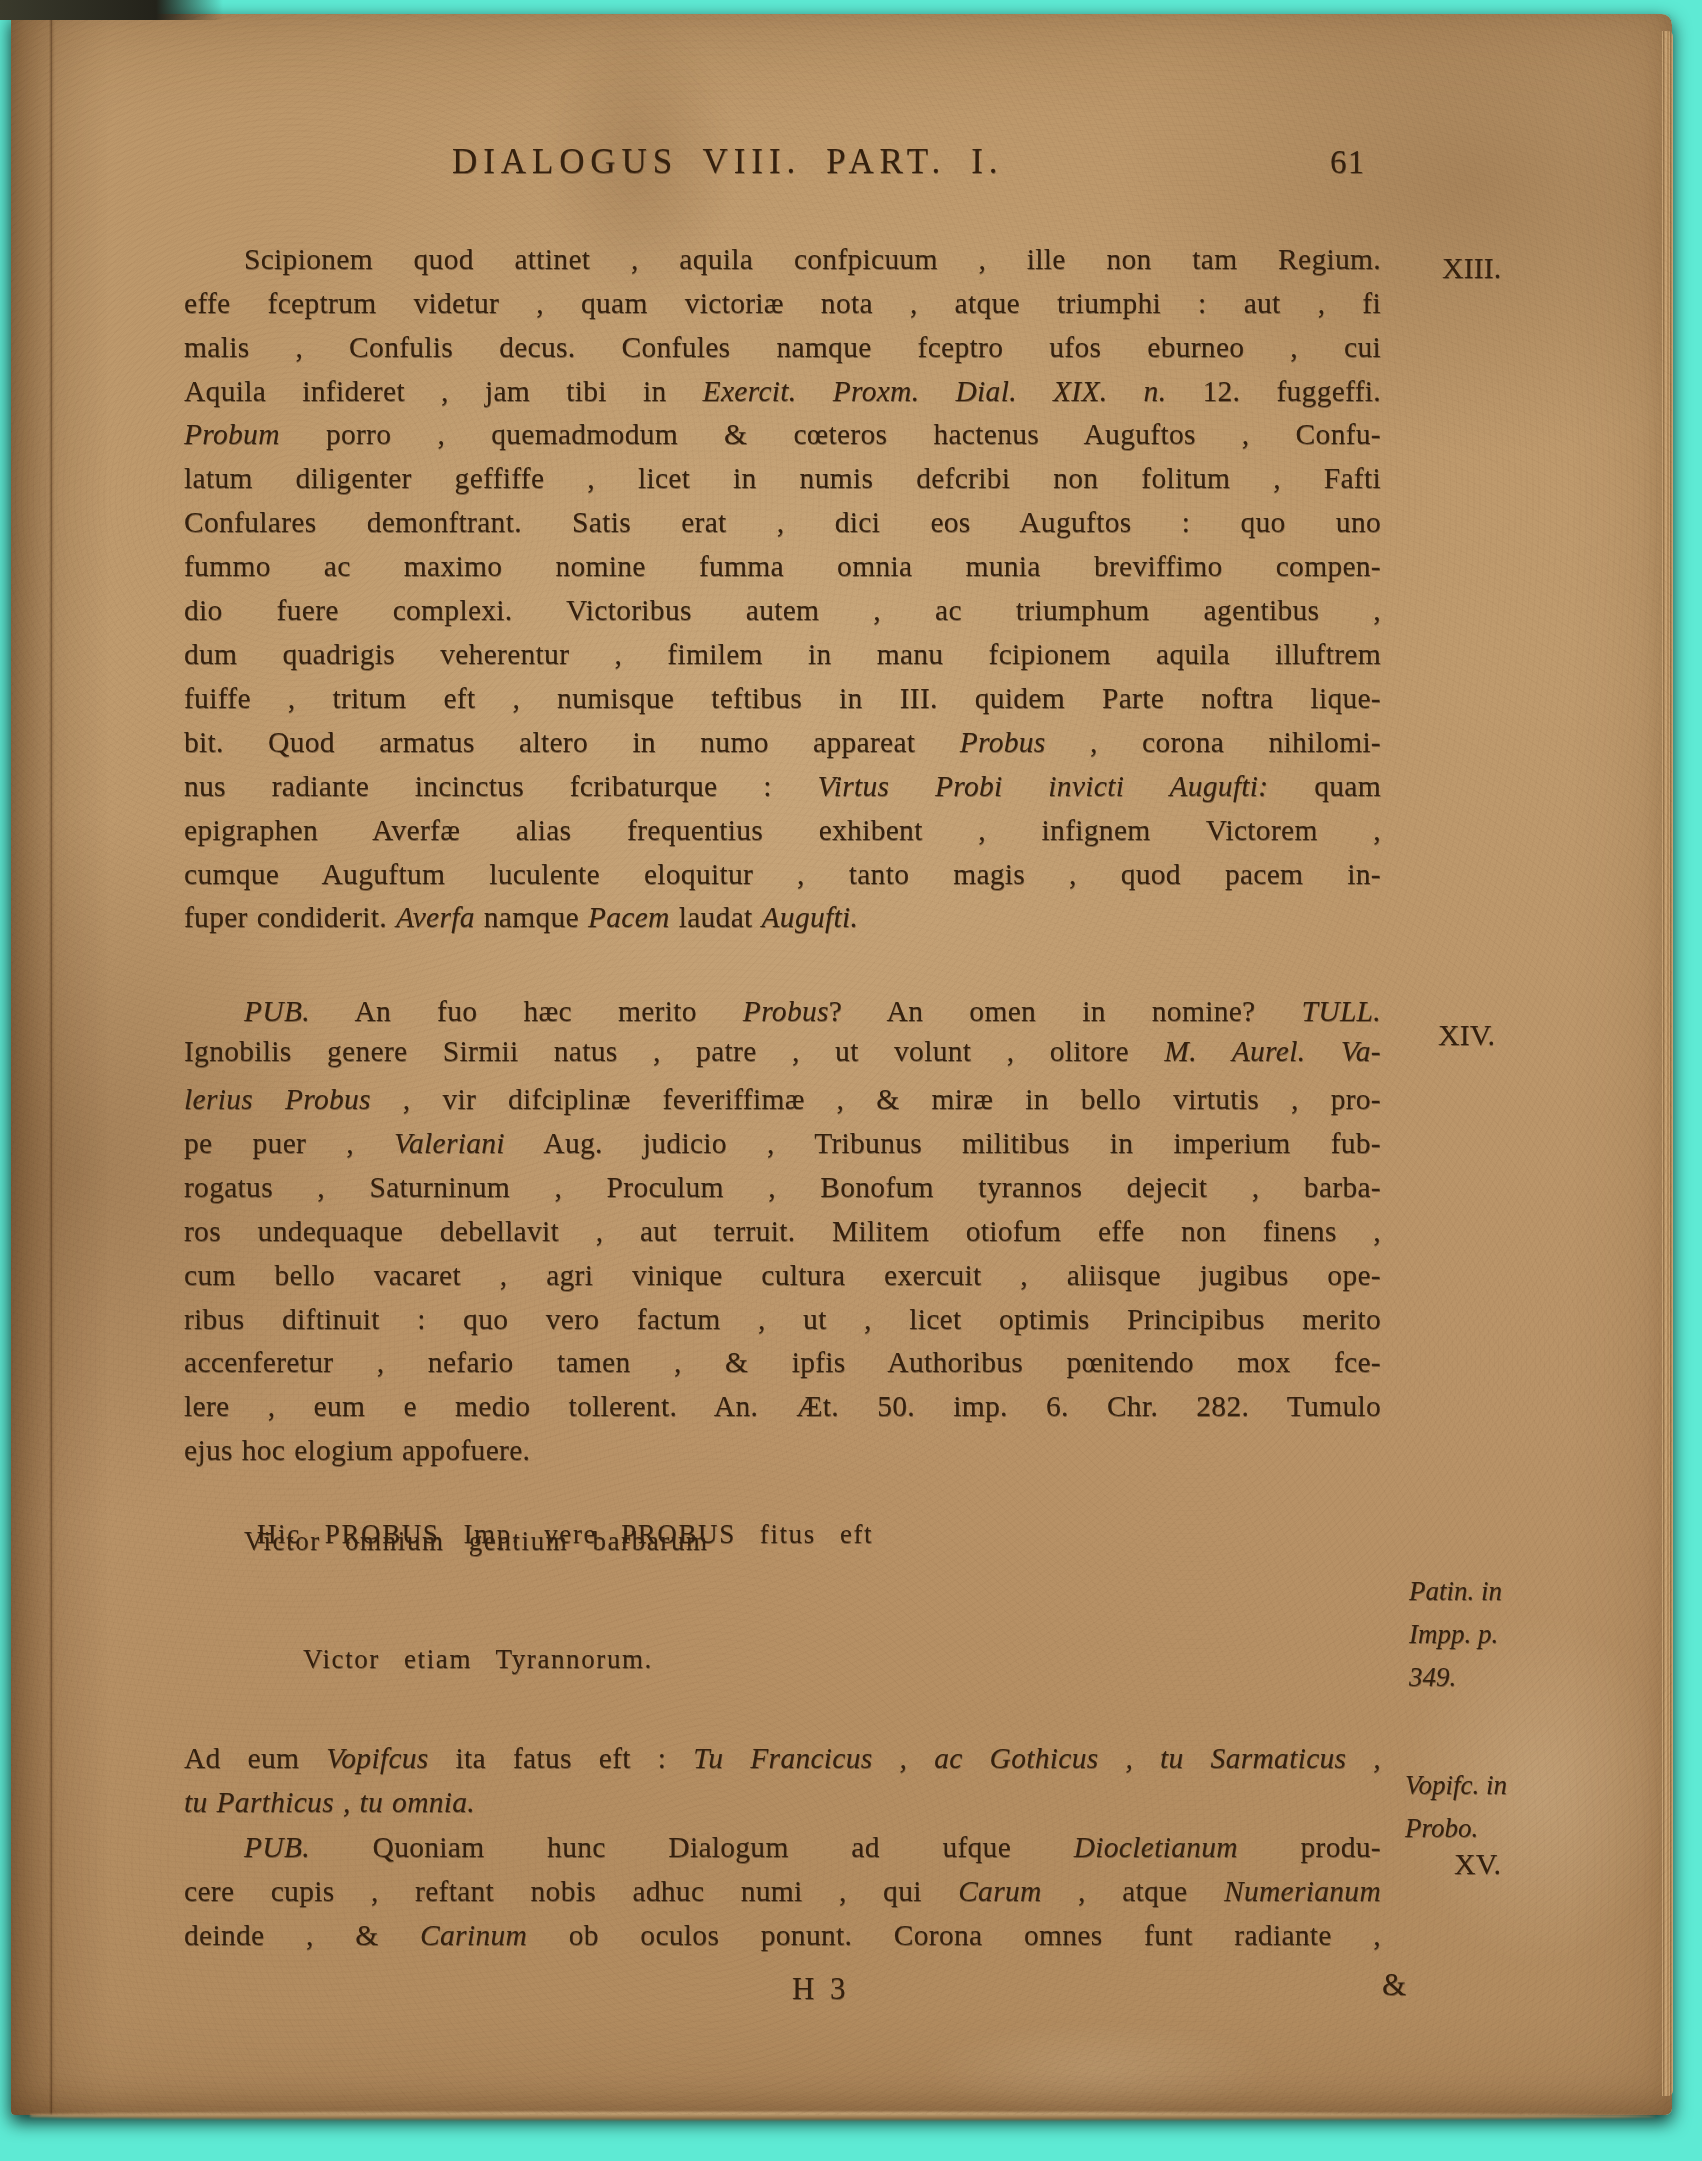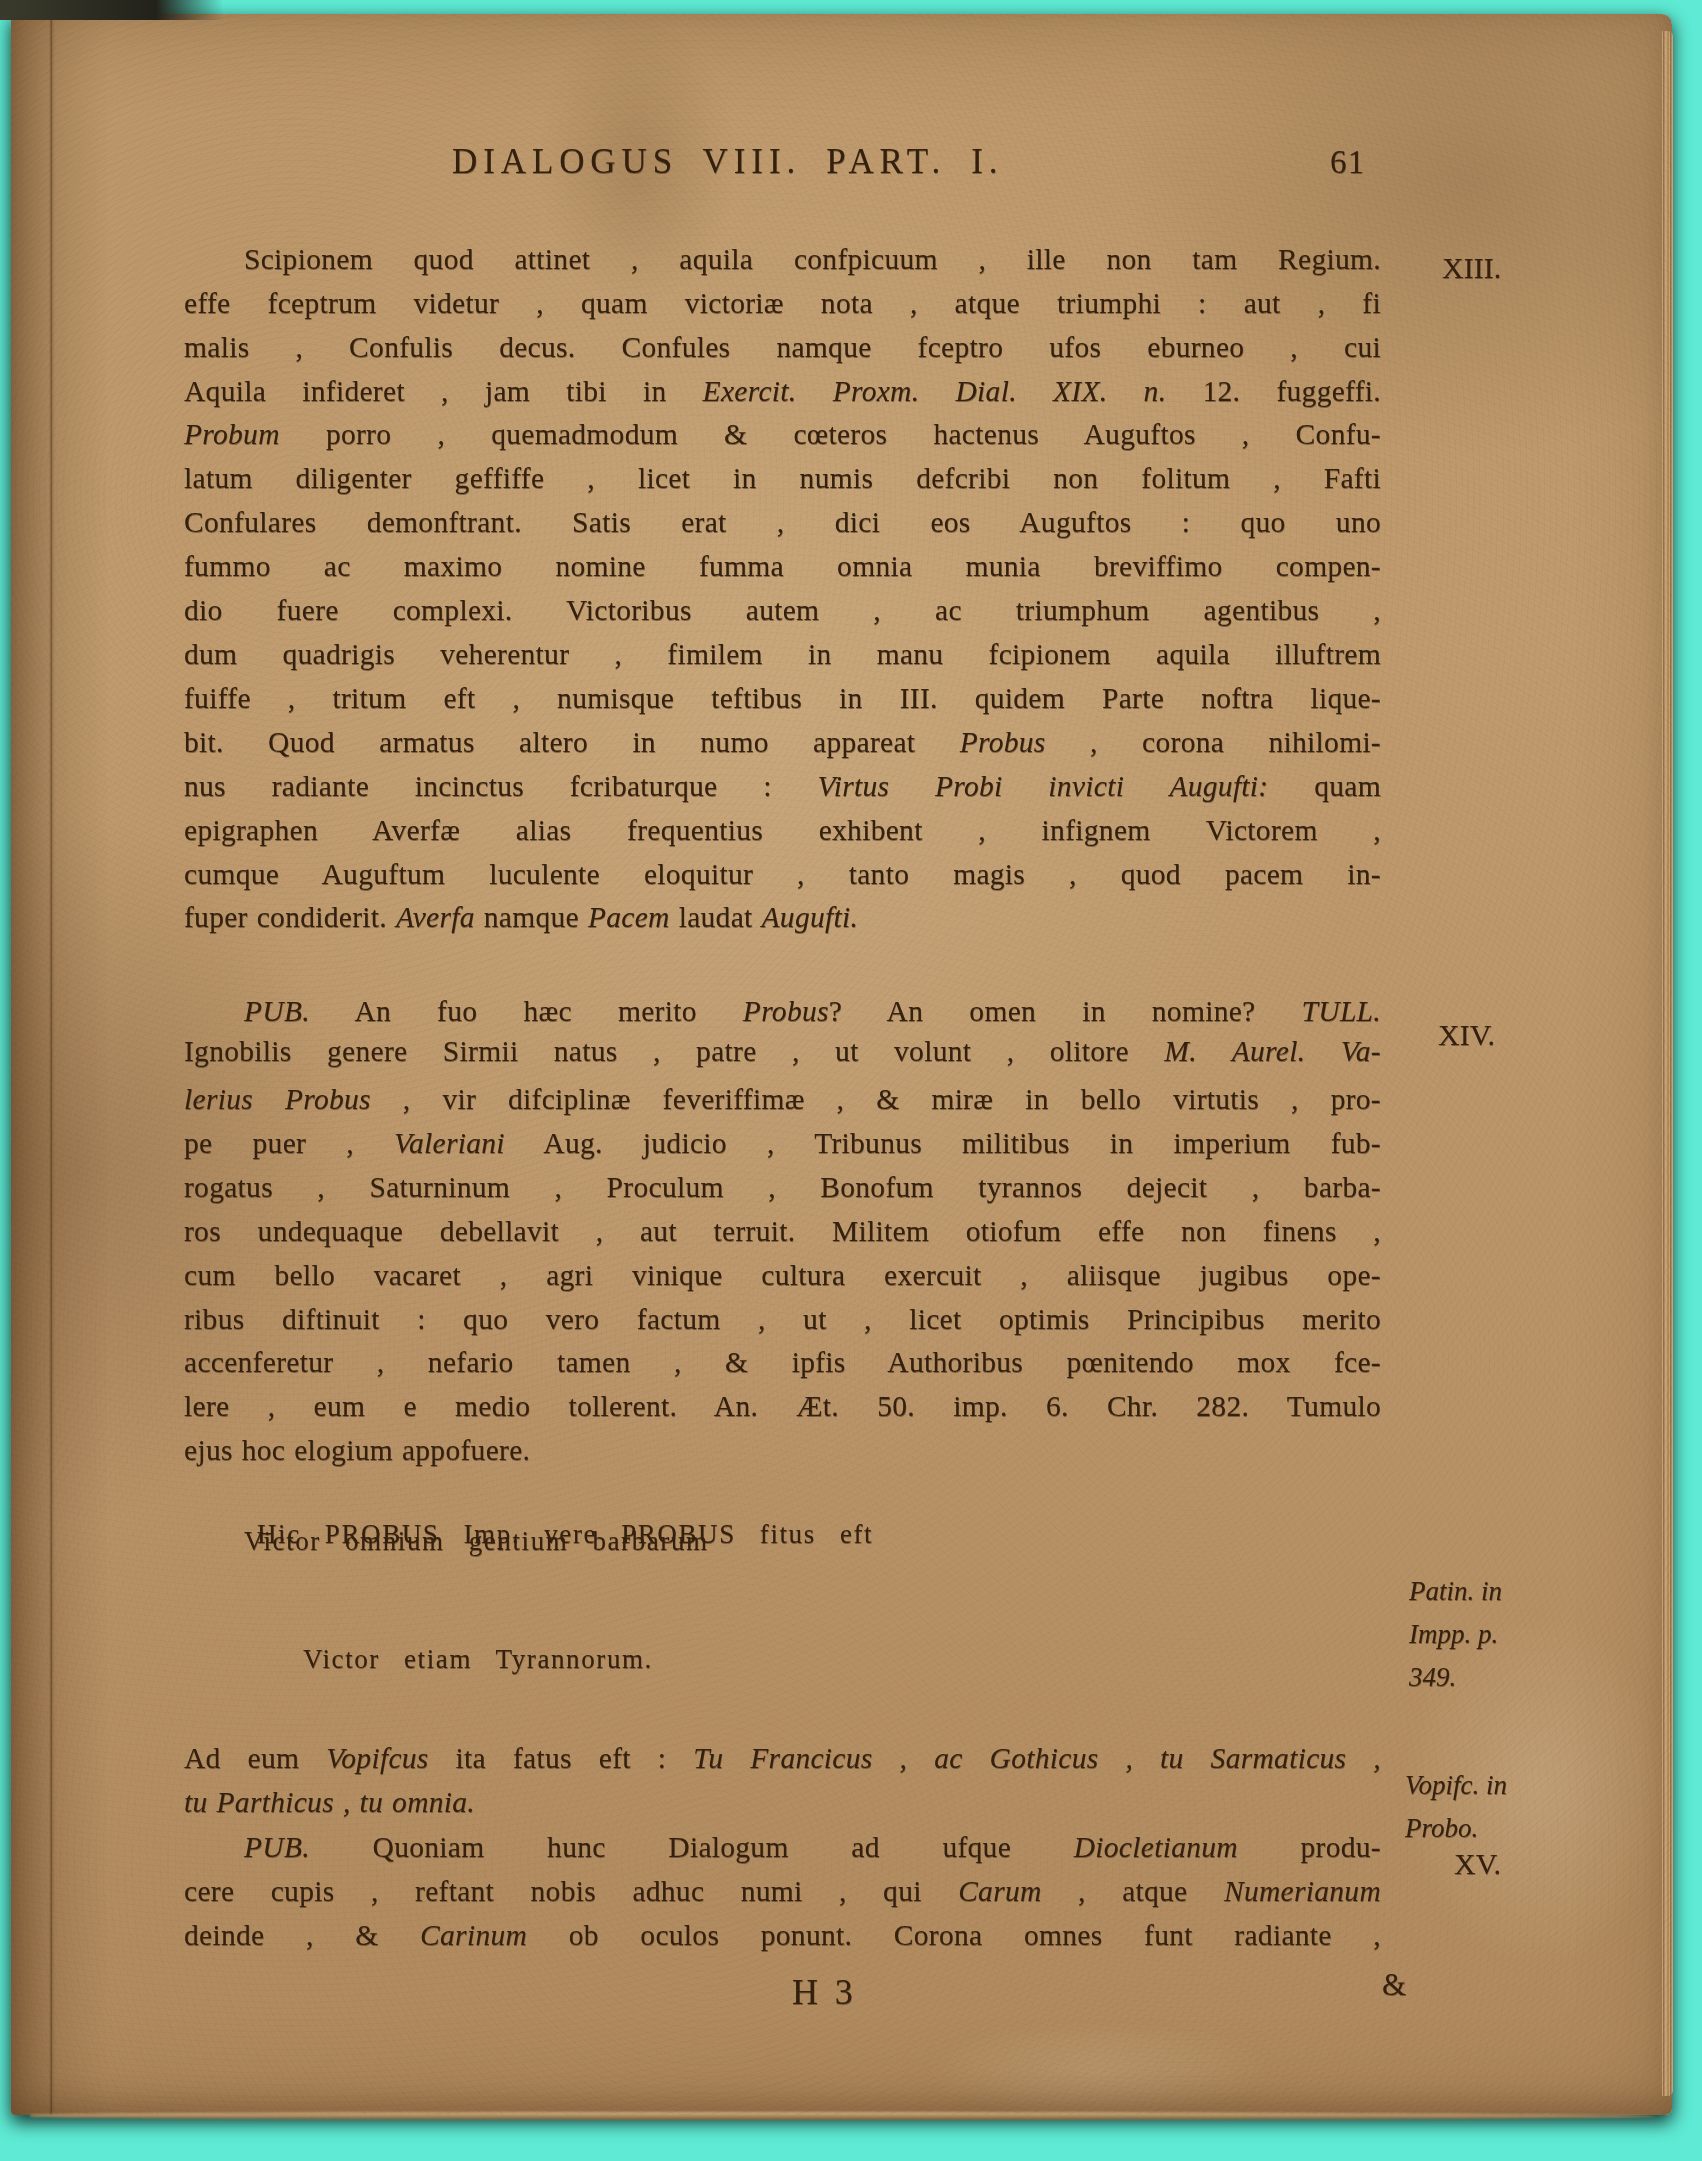--- a/index.html
+++ b/index.html
@@ -37,21 +37,21 @@
   .text-layer *{text-shadow:0.4px 0.5px 0.6px rgba(46,26,10,.45);}
   .title{position:absolute;left:452px;top:142px;font-size:35px;letter-spacing:5.9px;word-spacing:10.5px;white-space:nowrap;}
   .pageno{position:absolute;left:1330px;top:144px;font-size:33px;letter-spacing:1.3px;}
   .line{position:absolute;left:184px;width:1197px;font-size:29.5px;line-height:1.05;
         letter-spacing:0.3px;word-spacing:1.3px;text-align:justify;text-align-last:justify;}
   .line.nojust{text-align:left;text-align-last:left;}
   .it{font-style:italic;}
   .elog{position:absolute;font-size:27px;letter-spacing:1.6px;word-spacing:15.7px;white-space:nowrap;}
   .mnote{position:absolute;font-size:30px;line-height:43px;white-space:pre-line;}
   .mnote.mit{font-style:italic;font-size:27px;}
-  .sig{position:absolute;left:792px;top:1971px;font-size:36px;letter-spacing:3.9px;}
+  .sig{position:absolute;left:792px;top:1971px;font-size:31px;letter-spacing:3.9px;}
   .cat{position:absolute;left:1382px;top:1967px;font-size:31px;}
 </style>
 </head>
 <body>
 
 <div class="scene">
   <div class="page">
     <div class="crease"></div>
     <div class="edge-stack"></div>
     <div class="deckle"></div>

